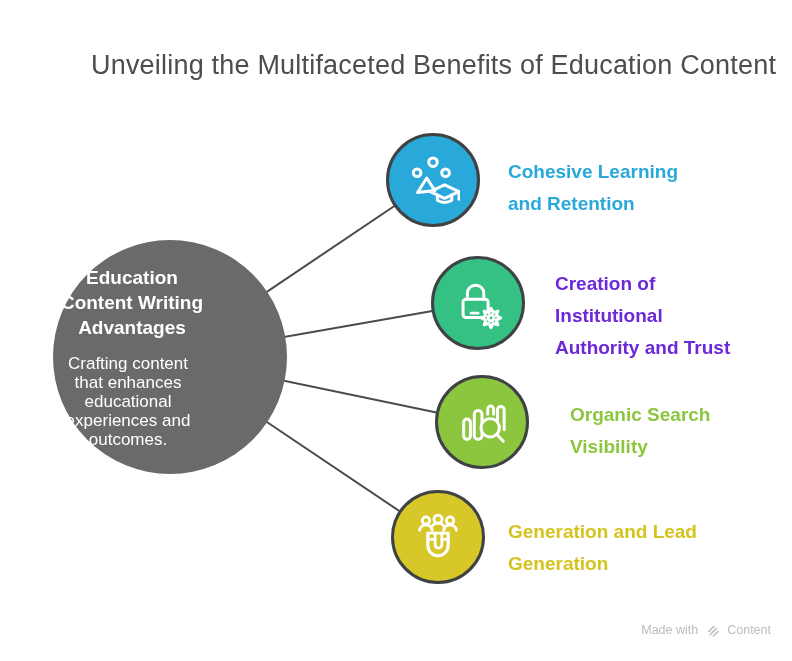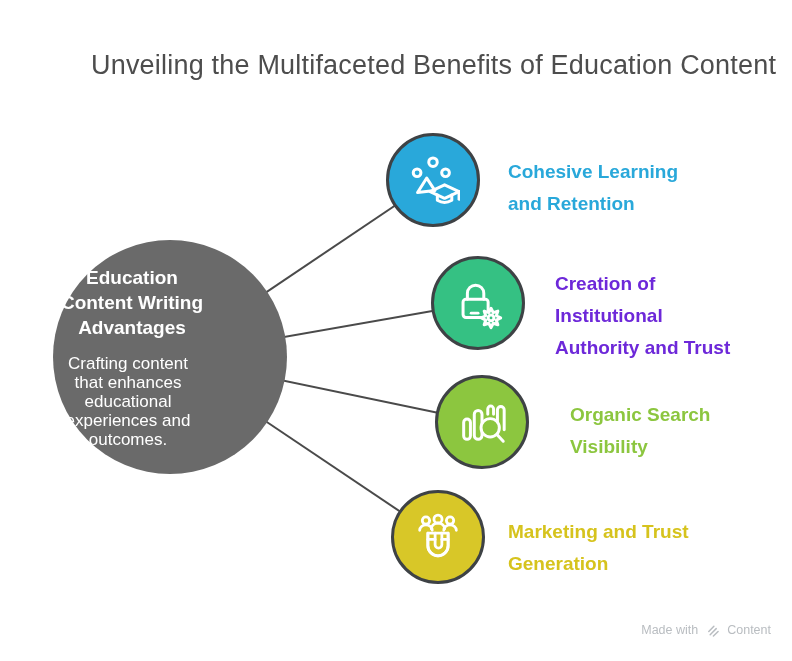--- a/index.html
+++ b/index.html
@@ -107,21 +107,21 @@
     </g>
     <path class="icon-stroke" stroke-width="2.9" d="M17.5 24 V37 a10.5 10.5 0 0 0 21 0 V24 Z" stroke="none" style="fill: rgb(216, 199, 40);"></path>
     <g class="icon-stroke" stroke-width="2.9">
       <path d="M17.5 24 V37 a10.5 10.5 0 0 0 21 0 V24"></path>
       <path d="M25 24 V36 a3.5 3.5 0 0 0 7 0 V24"></path>
       <path d="M17.5 30.5 H25"></path>
       <path d="M32 30.5 H38.5"></path>
     </g>
   </svg>
 </div>
-<div class="node-label" style="left: 508px; top: 516px; width: 190px; color: rgb(214, 195, 29);">Marketing and Trust Generation</div>
+<div class="node-label" style="left: 508px; top: 516px; width: 190px; color: rgb(214, 195, 29);">Generation and Lead Generation</div>
 
 <div class="footer" style="color: rgb(185, 189, 193);">
   <span>Made with</span>
   <svg width="13" height="13" viewBox="0 0 14 14">
     <g fill="none" stroke-linecap="round" stroke-width="1.6" style="stroke: rgb(185, 189, 193);">
       <path d="M3 8 L8.5 2.5"></path>
       <path d="M4.5 11.5 L11 5"></path>
       <path d="M8 13 L13 8"></path>
     </g>
   </svg>

